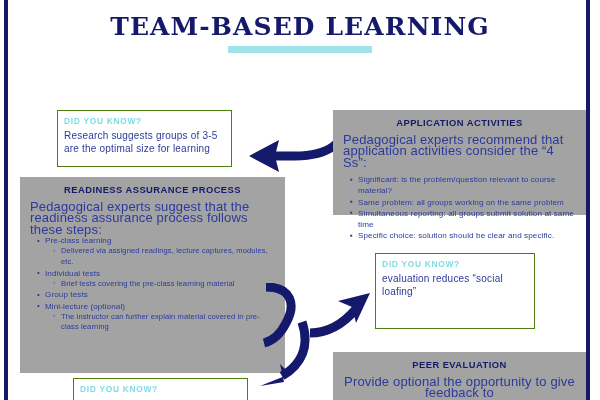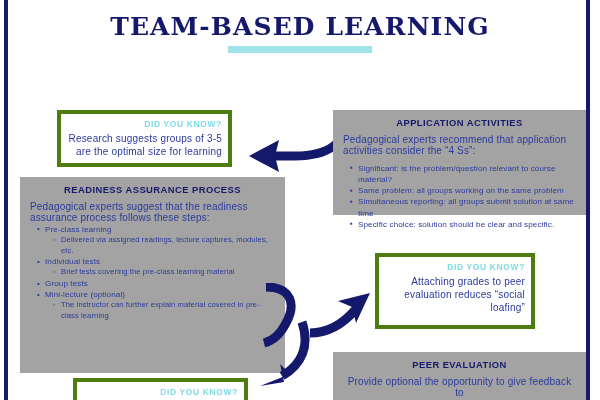--- a/index.html
+++ b/index.html
@@ -73,21 +73,21 @@
   .panel-title {
     text-align: center;
     font-size: 9.4px;
     font-weight: bold;
     letter-spacing: 0.45px;
     color: #15196b;
     margin-bottom: 6px;
   }
   .panel p {
     margin: 0 0 6px 0;
-    font-size: 10px;
+    font-size: 13px;
     line-height: 11.4px;
     letter-spacing: 0.15px;
     color: #2b3a9c;
   }
   .panel p.tight { margin-bottom: 0; }
 
   ul.lvl1 {
     margin: 0;
     padding-left: 9px;
     list-style: none;
@@ -129,24 +129,24 @@
   
   ul.sq > li::before {
     content: "▪";
     font-size: 8px;
   }
 
   
   .dyk {
     position: absolute;
     background: #ffffff;
-    border: 4px solid #4d7c0f;
+    border: 1px solid #4d7c0f;
     box-sizing: border-box;
     padding: 5px 6px 6px 6px;
-    text-align: right;
+    text-align: left;
   }
   .dyk-label {
     font-size: 8.4px;
     font-weight: bold;
     letter-spacing: 0.7px;
     color: #7fdbe4;
     margin-bottom: 3px;
   }
   .dyk-body {
     font-size: 10px;
@@ -220,21 +220,20 @@
       <li>Significant: is the problem/question relevant to course material?</li>
       <li>Same problem: all groups working on the same problem</li>
       <li>Simultaneous reporting: all groups submit solution at same time</li>
       <li>Specific choice: solution should be clear and specific.</li>
     </ul>
   </div>
 
   <div class="dyk" style="left:375px; top:253px; width:160px; height:76px;">
     <div class="dyk-label">DID YOU KNOW?</div>
     <div class="dyk-body">
-      <div>Attaching grades to peer</div>
       <div>evaluation reduces “social</div>
       <div>loafing”</div>
     </div>
   </div>
 
   <svg class="arrow" style="left:252px; top:283px;" width="128" height="72" viewBox="0 0 128 72">
     <path d="M14 4 C40 4, 44 22, 34 40 C28 52, 20 58, 12 60" fill="none" stroke="#15196b" stroke-width="9" stroke-linecap="butt"></path>
     <path d="M58 50 C78 50, 92 40, 104 26" fill="none" stroke="#15196b" stroke-width="9" stroke-linecap="butt"></path>
     <path d="M118 10 L104 40 L100 24 L86 18 Z" fill="#15196b"></path>
   </svg>

